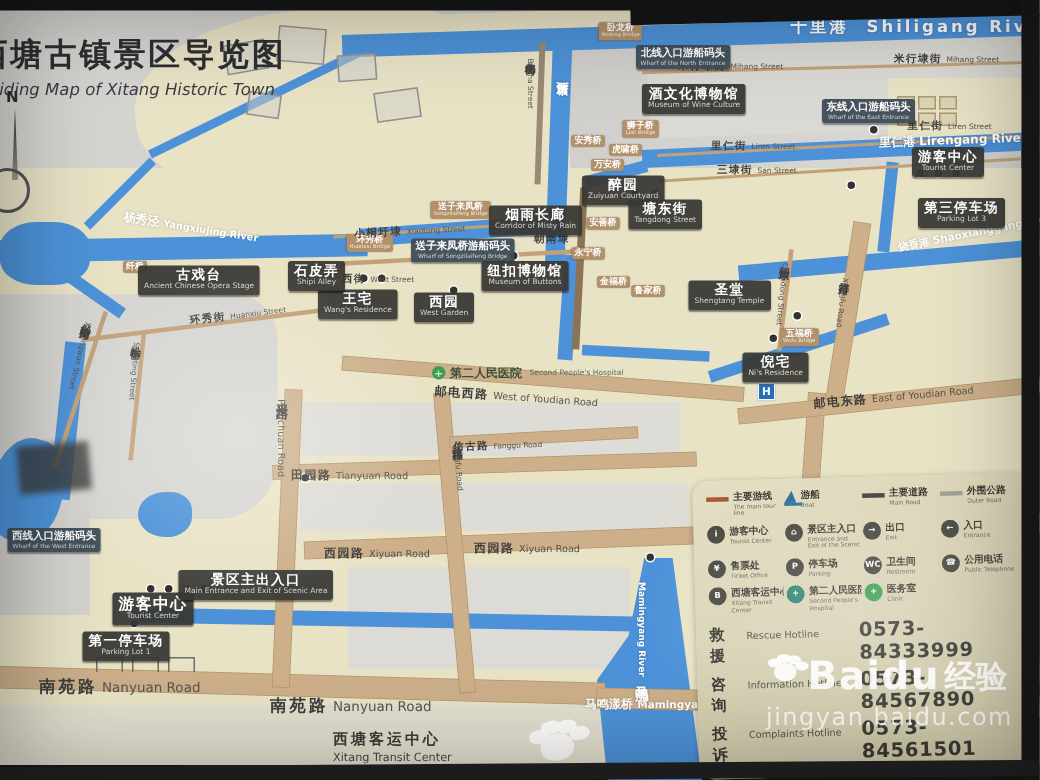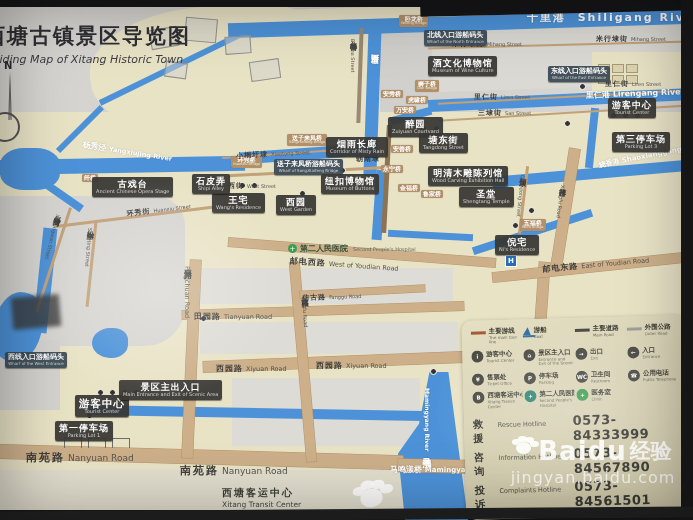--- a/index.html
+++ b/index.html
@@ -318,24 +318,20 @@
       <i>Shipi Alley</i>
     </div>
   <div class="a d" style="left:92px;top:177px">
       <b>古戏台</b>
       <i>Ancient Chinese Opera Stage</i>
     </div>
   <div class="a d" style="left:459px;top:187px">
       <b>圣堂</b>
       <i>Shengtang Temple</i>
     </div>
-  <div class="a d" style="left:428px;top:166px">
-      <b>明清木雕陈列馆</b>
-      <i>Wood Carving Exhibition Hall</i>
-    </div>
   <div class="a d" style="left:495px;top:235px">
       <b>倪宅</b>
       <i>Ni's Residence</i>
     </div>
   <div class="a d" style="left:608px;top:98px">
       <b>游客中心</b>
       <i>Tourist Center</i>
     </div>
   <div class="a d" style="left:612px;top:132px">
       <b>第三停车场</b>

